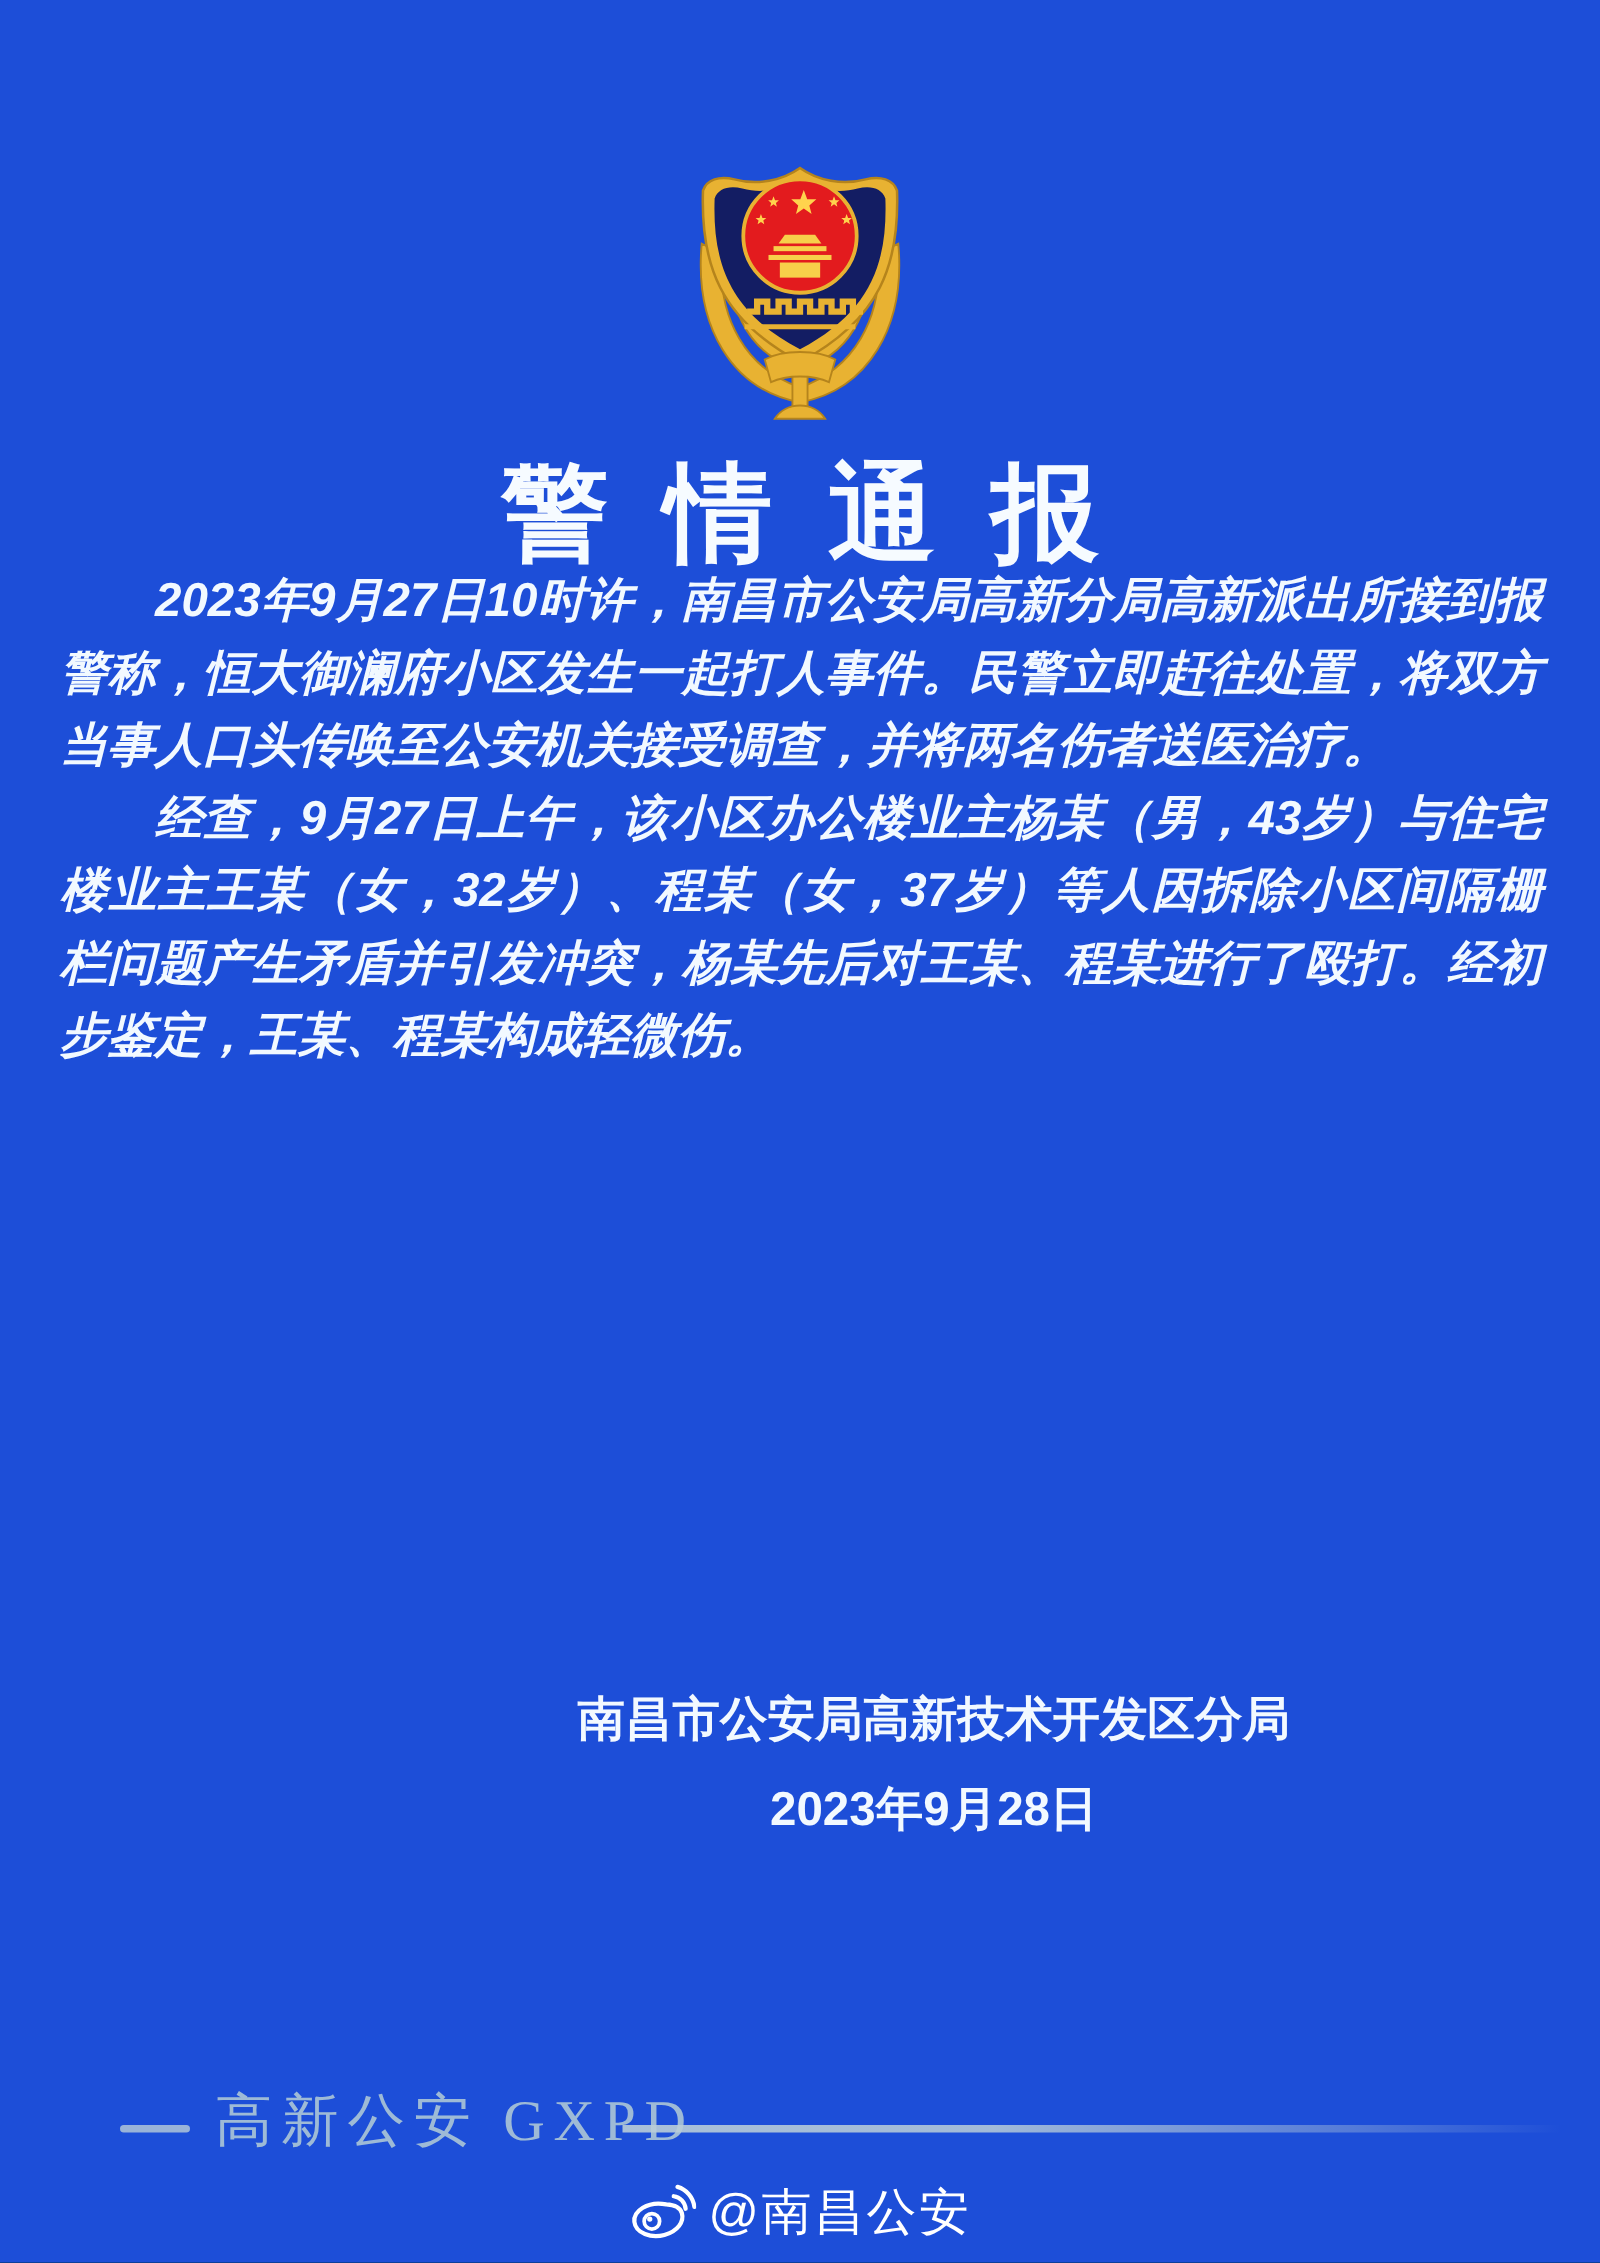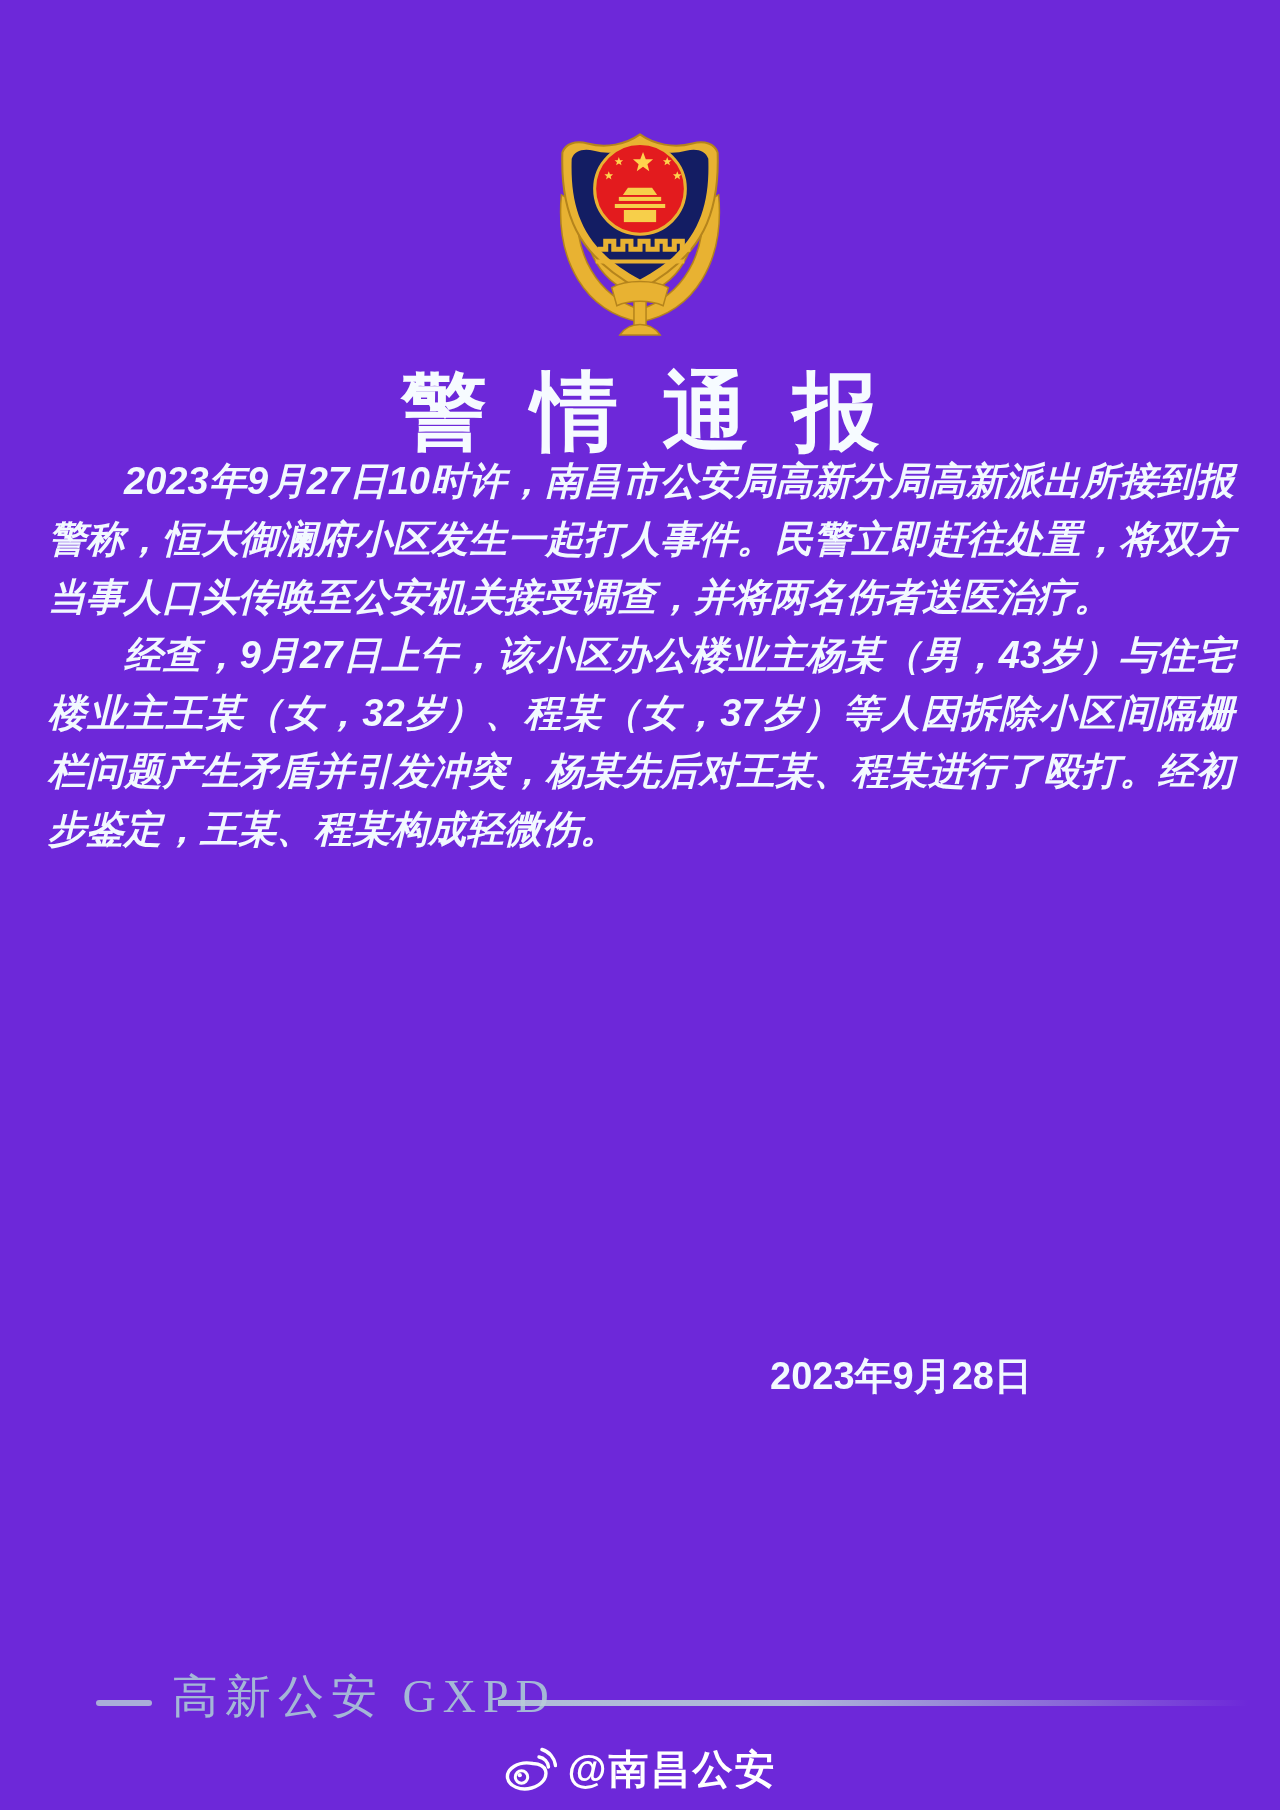--- a/index.html
+++ b/index.html
@@ -1,18 +1,18 @@
 <!DOCTYPE html>
 <html><head>
 <meta charset="utf-8">
 <style>
   html,body{margin:0;padding:0;background:#02386b;}
   .page{
     position:relative;width:1280px;height:1810px;margin:0 auto;
-    background:#6d28d9;overflow:hidden;
+    background:#1d4ed8;overflow:hidden;
     font-family:"Liberation Sans","DejaVu Sans",sans-serif;
     color:#f4faff;
   }
   
   .badge{position:absolute;top:82px;left:50%;transform:translateX(-50%);
          width:214px;height:254px;}
   .badge svg{width:100%;height:100%;display:block;}
   
   .title{
     position:absolute;top:364px;left:0;right:0;margin:0;
@@ -40,21 +40,21 @@
            font-size:46px;letter-spacing:7px;color:#a9c4d6;opacity:.92;}
   .wm-line{position:absolute;left:498px;right:0;top:1700px;height:6px;
            background:linear-gradient(to right,
              rgba(185,205,216,.9) 0%,rgba(185,205,216,.85) 38%,
              rgba(185,205,216,.35) 75%,rgba(185,205,216,0) 96%);}
   
   .weibo-row{position:absolute;left:0;right:0;top:1742px;
              display:flex;align-items:center;justify-content:center;gap:10px;}
   .weibo-icon{width:54px;height:48px;display:inline-block;}
   .weibo-icon svg{width:100%;height:100%;display:block;}
-  .weibo-text{font-size:40px;font-weight:700;color:#ffffff;letter-spacing:2px;}
+  .weibo-text{font-size:40px;font-weight:400;color:#ffffff;letter-spacing:2px;}
 </style>
 </head>
 <body>
 
 <div class="page">
 
   <div class="badge">
     <svg viewBox="0 0 212 252" xmlns="http://www.w3.org/2000/svg">
       <defs>
         <path id="st" d="M0,-10 L2.6,-3.1 L9.5,-3.1 L4.2,1.6 L5.9,8.1 L0,4 L-5.9,8.1 L-4.2,1.6 L-9.5,-3.1 L-2.6,-3.1 Z"></path>
@@ -101,20 +101,21 @@
   </div>
 
   <h1 class="title">警情通报</h1>
 
   <div class="body">
     <p>2023年9月27日10时许，南昌市公安局高新分局高新派出所接到报警称，恒大御澜府小区发生一起打人事件。民警立即赶往处置，将双方当事人口头传唤至公安机关接受调查，并将两名伤者送医治疗。</p>
     <p>经查，9月27日上午，该小区办公楼业主杨某（男，43岁）与住宅楼业主王某（女，32岁）、程某（女，37岁）等人因拆除小区间隔栅栏问题产生矛盾并引发冲突，杨某先后对王某、程某进行了殴打。经初步鉴定，王某、程某构成轻微伤。</p>
   </div>
 
   <div class="sign">
+    <div>南昌市公安局高新技术开发区分局</div>
     <div>2023年9月28日</div>
   </div>
 
   <span class="wm-dash"></span>
   <span class="wm-text">高新公安 GXPD</span>
   <span class="wm-line"></span>
 
   <div class="weibo-row">
     <span class="weibo-icon">
       <svg viewBox="0 0 54 48" xmlns="http://www.w3.org/2000/svg" fill="none" stroke="#ffffff">

